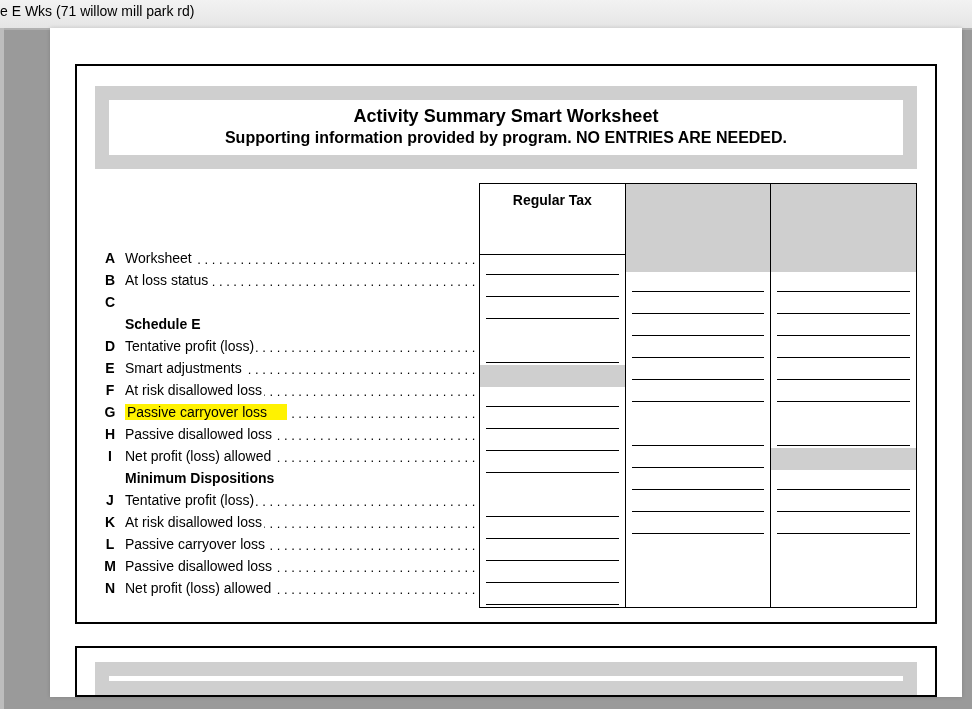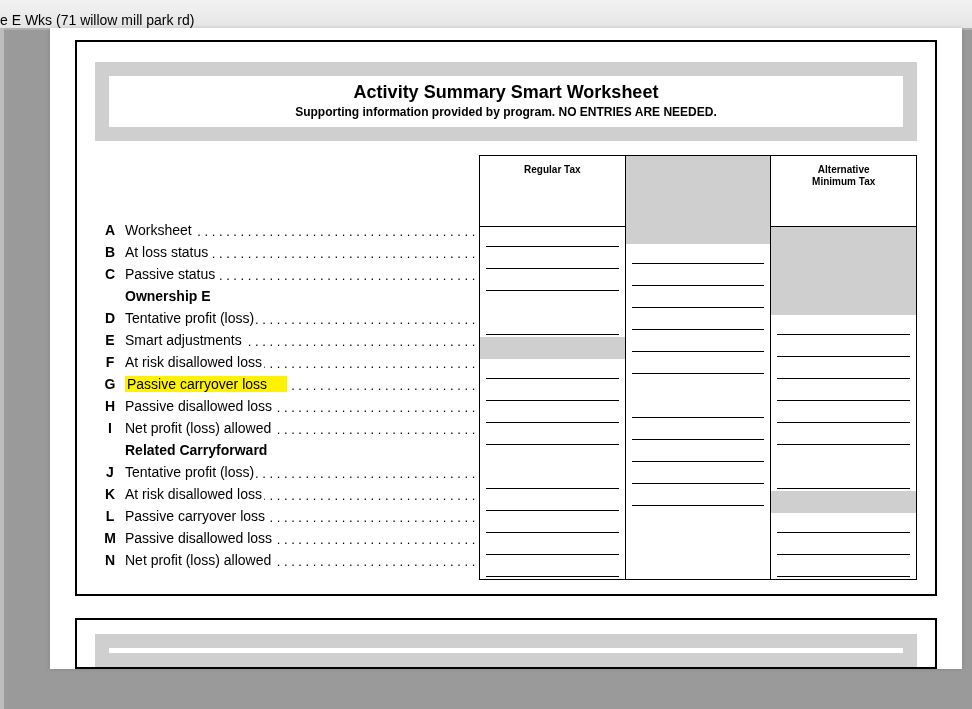--- a/index.html
+++ b/index.html
@@ -20,21 +20,21 @@
   .titlebar-wrap {
     position: absolute;
     top: 0; left: 0; right: 0;
     height: 28px;
     background: linear-gradient(#f2f2f2, #e5e5e5);
     border-bottom: 2px solid #b0b0b0;
   }
   .titlebar {
     position: absolute;
     left: 0;
-    top: 12px;
+    top: 3px;
     font-size: 14px;
     color: #000;
     padding-left: 0;
   }
   .scroll-gray {
     position: absolute;
     top: 28px;
     left: 0;
     width: 4px;
     height: 681px;
@@ -42,21 +42,21 @@
   }
   .page {
     position: absolute;
     left: 50px;
     top: 28px;
     width: 912px;
     background: #fff;
     box-shadow: 0 0 4px rgba(0,0,0,0.15);
   }
   .inner {
-    padding: 12px 25px 0 25px;
+    padding: 36px 25px 0 25px;
     border-radius: 27px;
   }
   .box {
     border: 2px solid #000;
     padding: 20px 18px 14px 18px;
     margin-bottom: 22px;
     position: relative;
   }
   .header-band {
     border: 14px solid #cfcfcf;
@@ -69,21 +69,21 @@
   .header-inner {
     background: #fff;
     padding: 6px 10px 8px 10px;
     text-align: center;
   }
   .title {
     font-size: 18px;
     font-weight: bold;
   }
   .subtitle {
-    font-size: 12px;
+    font-size: 16px;
     font-weight: bold;
     margin-top: 2px;
   }
 
   .grid {
     display: flex;
     align-items: stretch;
   }
   .left-col {
     flex: 0 0 384px;
@@ -105,21 +105,21 @@
   }
   .colhead {
     height: 62px;
     border-bottom: 1px solid #000;
     font-weight: bold;
     text-align: center;
     display: flex;
     align-items: flex-start;
     justify-content: center;
     padding-top: 8px;
-    font-size: 10px;
+    font-size: 14px;
     line-height: 1.2;
   }
   .cells {
     flex: 1;
     position: relative;
   }
   .cell {
     height: 22px;
     position: relative;
   }
@@ -213,25 +213,24 @@
               <div class="row">
                 <div class="rlabel">A</div>
                 <div class="rtext dots"><span class="txt">Worksheet</span></div>
               </div>
               <div class="row">
                 <div class="rlabel">B</div>
                 <div class="rtext dots"><span class="txt">At loss status</span></div>
               </div>
               <div class="row">
                 <div class="rlabel">C</div>
-                <div class="rtext dots"><span class="txt">Passive status</span></div>
               </div>
               <div class="row bold">
                 <div class="rlabel"></div>
-                <div class="rtext"><span class="txt">Ownership E</span></div>
+                <div class="rtext"><span class="txt">Schedule E</span></div>
               </div>
               <div class="row">
                 <div class="rlabel">D</div>
                 <div class="rtext dots"><span class="txt">Tentative profit (loss)</span></div>
               </div>
               <div class="row">
                 <div class="rlabel">E</div>
                 <div class="rtext dots"><span class="txt">Smart adjustments</span></div>
               </div>
               <div class="row">
@@ -245,21 +244,21 @@
               <div class="row">
                 <div class="rlabel">H</div>
                 <div class="rtext dots"><span class="txt">Passive disallowed loss</span></div>
               </div>
               <div class="row">
                 <div class="rlabel">I</div>
                 <div class="rtext dots"><span class="txt">Net profit (loss) allowed</span></div>
               </div>
               <div class="row bold">
                 <div class="rlabel"></div>
-                <div class="rtext"><span class="txt">Related Carryforward</span></div>
+                <div class="rtext"><span class="txt">Minimum Dispositions</span></div>
               </div>
               <div class="row">
                 <div class="rlabel">J</div>
                 <div class="rtext dots"><span class="txt">Tentative profit (loss)</span></div>
               </div>
               <div class="row">
                 <div class="rlabel">K</div>
                 <div class="rtext dots"><span class="txt">At risk disallowed loss</span></div>
               </div>
               <div class="row">
@@ -311,21 +310,20 @@
                   <div class="cell line"></div>
                   <div class="cell"></div>
                   <div class="cell line"></div>
                   <div class="cell line"></div>
                   <div class="cell line"></div>
                   <div class="cell line"></div>
                   <div class="cell line"></div>
                 </div>
               </div>
               <div class="col">
-                <div class="colhead">Alternative<br>Minimum Tax</div>
                 <div class="cells">
                   <div class="cell gray"></div>
                   <div class="cell gray"></div>
                   <div class="cell gray"></div>
                   <div class="cell gray"></div>
                   <div class="cell line"></div>
                   <div class="cell line"></div>
                   <div class="cell line"></div>
                   <div class="cell line"></div>
                   <div class="cell line"></div>

